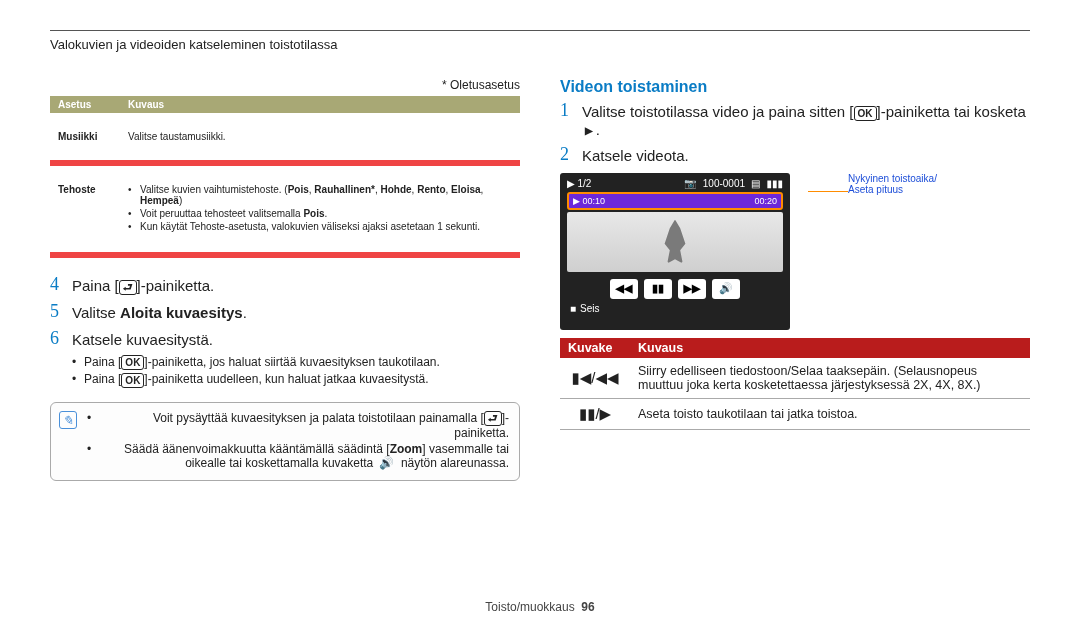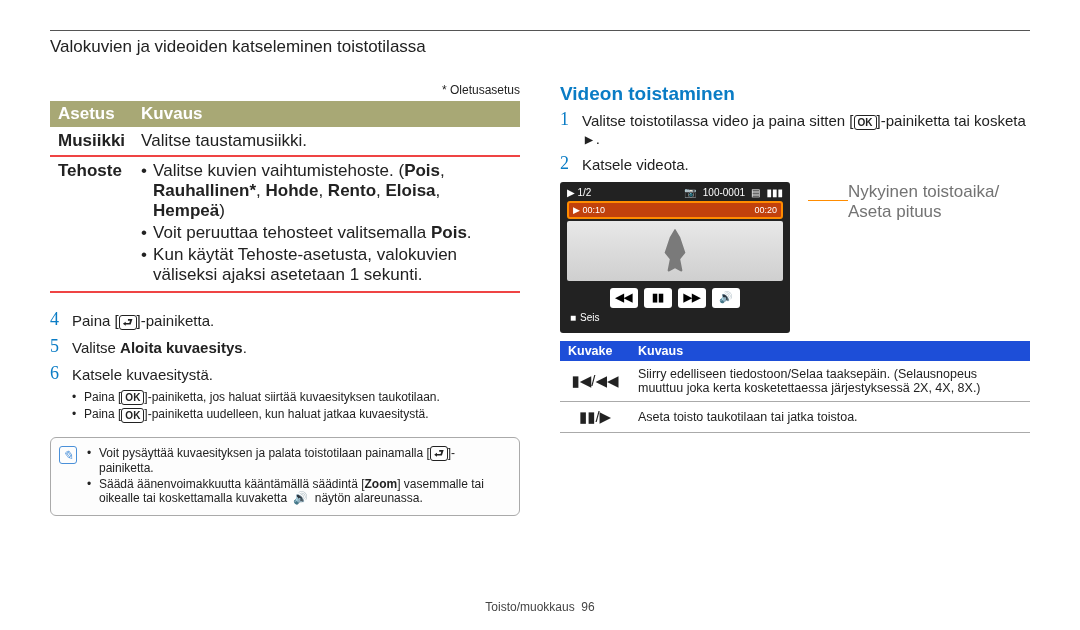--- a/index.html
+++ b/index.html
@@ -12,53 +12,53 @@
     height: 630px;
     position: relative;
     padding: 30px 50px 20px 50px;
   }
   .header-rule {
     border: none;
     border-top: 1px solid #555;
     margin-bottom: 6px;
   }
   .header-title {
-    font-size: 17px;
+    font-size: 13px;
     color: #222;
     margin-bottom: 26px;
   }
   .columns {
     display: flex;
     gap: 40px;
   }
   .col {
     flex: 1;
     min-width: 0;
   }
   
   .default-note {
     text-align: right;
     font-size: 12px;
     margin-bottom: 4px;
   }
   table.settings {
     width: 100%;
     border-collapse: collapse;
-    font-size: 17px;
+    font-size: 10px;
   }
   table.settings th {
     background: #a8a875;
     color: #fff;
     text-align: left;
     padding: 3px 8px;
     font-weight: 600;
   }
   table.settings td {
-    border-bottom: 2px solid #ef4444;
-    padding: 4px 8px;
+    border-bottom: 6px solid #ef4444;
+    padding: 18px 8px;
     vertical-align: top;
   }
   table.settings td:first-child { width: 70px; font-weight: bold;}
   ul.tight { list-style: none; padding-left: 0; }
   ul.tight li { padding-left: 12px; position: relative; margin-bottom: 2px; }
   ul.tight li::before { content: "•"; position: absolute; left: 0; }
   .steps { margin-top: 16px; }
   .step {
     display: flex;
     margin-bottom: 6px;
@@ -93,21 +93,21 @@
     width:18px; height:18px;
     border:1px solid #4a90d9;
     border-radius:3px;
     color:#4a90d9;
     font-style: italic;
     font-family: serif;
     font-size: 13px;
     text-align:center;
     line-height:17px;
   }
-  .note-box ul { list-style:none; }
+  .note-box ul { list-style:none;text-align:right; }
   .note-box li { padding-left:12px; position:relative; margin-bottom:2px;}
   .note-box li::before { content:"•"; position:absolute; left:0;}
   .inline-icon {
     display:inline-block;
     border:1px solid #222;
     border-radius:3px;
     font-size:10px;
     font-weight:bold;
     padding: 0 3px;
     line-height:13px;
@@ -116,57 +116,57 @@
   }
   .inline-icon.back::before { content:"⮐"; font-size:11px;}
   .inline-icon.ok::before { content:"OK"; }
   .inline-icon.play { border:none; }
   .inline-icon.play::before { content:"▶"; }
   .inline-icon.sound { border:none;}
   .inline-icon.sound::before { content:"🔊"; font-size:12px;}
   
   .section-heading {
     color: #0a7cc5;
-    font-size: 19px;
+    font-size: 16px;
     font-weight: 600;
     margin-bottom: 4px;
   }
   .section-intro {
     font-size: 12.5px;
     margin-bottom: 12px;
   }
   .shot-row {
     display:flex;
     align-items:flex-start;
     gap: 18px;
     margin: 8px 0 6px 0;
   }
   .shot {
     width: 230px;
     background:#222;
     border-radius: 3px;
-    padding: 4px 4px 8px 4px;
+    padding: 4px 4px 14px 4px;
     color:#fff;
     font-size:10px;
   }
   .shot-top {
     display:flex;
     justify-content:space-between;
     padding: 1px 3px;
   }
   .shot-top .right { display:flex; gap:6px; align-items:center;}
   .timebar {
     border:2px solid #ff8c00;
     border-radius:3px;
     padding:2px 4px;
     margin:2px 3px;
     display:flex;
     justify-content:space-between;
     font-size:9px;
-    background:#c2410c;
+    background:#6d28d9;
   }
   .shot-body {
     height:60px;
     background: linear-gradient(#e8e8e8,#cfcfcf);
     margin:1px 3px 3px;
     border-radius:2px;
     position:relative;
   }
   .dancer {
     width:26px; height:44px;
@@ -198,48 +198,48 @@
     font-size:10px;
     display:flex;
     align-items:center;
     gap:4px;
   }
   .callout-line {
     border-top:1px solid #ff8c00;
     width:40px;
     margin-top:18px;
   }
-  .callout-text { font-size:17px; color:#737373;}
+  .callout-text { font-size:10px; color:#1d4ed8;}
   table.icons {
     width:100%;
     border-collapse:collapse;
     font-size:12.5px;
     margin-top:8px;
   }
   table.icons th {
-    background:#1d4ed8;
+    background:#b91c1c;
     color:#fff;
     text-align:left;
     padding:3px 8px;
     font-weight:600;
   }
   table.icons td {
     border-bottom:1px solid #aaa;
     padding:6px 8px;
     vertical-align:middle;
   }
   table.icons td:first-child { width:70px; text-align:center; font-size:15px;}
   .footer {
     position:absolute;
     bottom:16px; left:0; right:0;
     text-align:center;
     font-size:12px;
     color:#444;
   }
-  .footer .pnum { font-weight:normal;}
+  .footer .pnum { font-weight:bold;}
 </style>
 </head>
 <body>
 
 <hr class="header-rule">
 <div class="header-title">Valokuvien ja videoiden katseleminen toistotilassa</div>
 
 <div class="columns">
 
   <div class="col">

